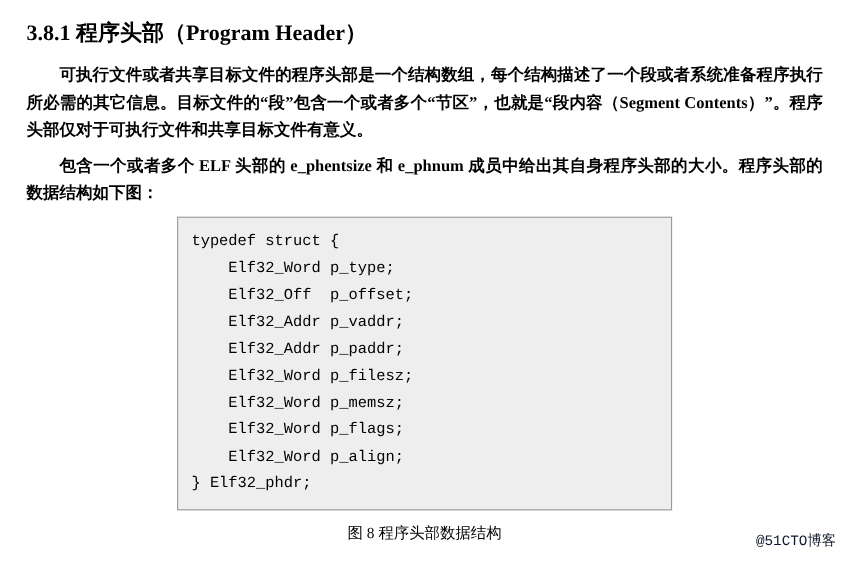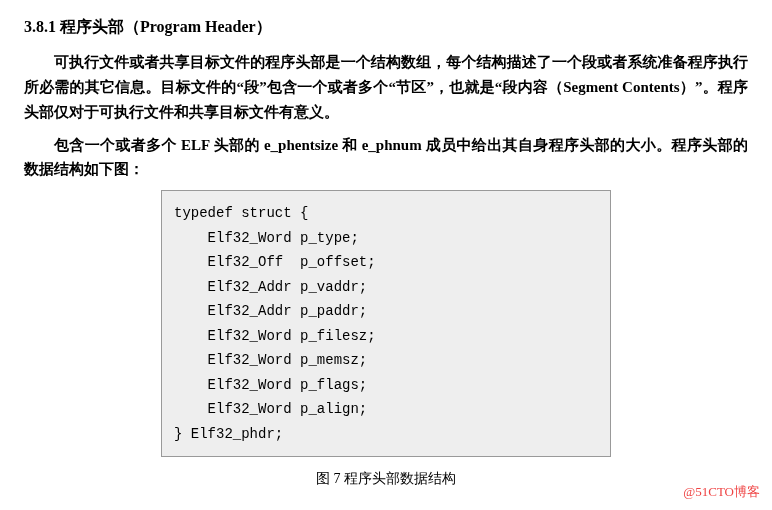--- a/index.html
+++ b/index.html
@@ -10,21 +10,21 @@
       font-family: "SimSun", "宋体", serif;
       font-size: 15px;
       color: #000000;
       padding: 14px 24px 0 24px;
       position: relative;
       line-height: 1.65;
     }
     .section-heading {
       font-weight: bold;
       margin-bottom: 10px;
-      font-size: 16px;
+      font-size: 20px;
     }
     .paragraph {
       text-indent: 2em;
       margin-bottom: 8px;
       text-align: justify;
       font-weight: bold;
     }
     .codebox-wrap {
       display: flex;
       justify-content: center;
@@ -54,23 +54,23 @@
     }
     .figcaption {
       text-align: center;
       font-size: 14px;
       margin-top: 8px;
     }
     .corner-wm {
       position: absolute;
       bottom: 8px;
       right: 12px;
-      color: #ef4444;
+      color: #0f172a;
       font-size: 13px;
-      font-family: Liberation Serif, serif;
+      font-family: Liberation Mono, monospace;
       text-align: center;
     }
   </style>
 </head>
 <body>
 
 <h3 class="section-heading">3.8.1 程序头部（Program Header）</h3>
 
 <p class="paragraph">可执行文件或者共享目标文件的程序头部是一个结构数组，每个结构描述了一个段或者系统准备程序执行所必需的其它信息。目标文件的“段”包含一个或者多个“节区”，也就是“段内容（Segment Contents）”。程序头部仅对于可执行文件和共享目标文件有意义。</p>
 
@@ -82,15 +82,15 @@
     Elf32_Off  p_offset;
     Elf32_Addr p_vaddr;
     Elf32_Addr p_paddr;
     Elf32_Word p_filesz;
     Elf32_Word p_memsz;
     Elf32_Word p_flags;
     Elf32_Word p_align;
 } Elf32_phdr;</span></pre>
 </div>
 
-<div class="figcaption">图 7 程序头部数据结构</div>
+<div class="figcaption">图 8 程序头部数据结构</div>
 
 <div class="corner-wm">@51CTO博客</div>
 
 </body></html>

